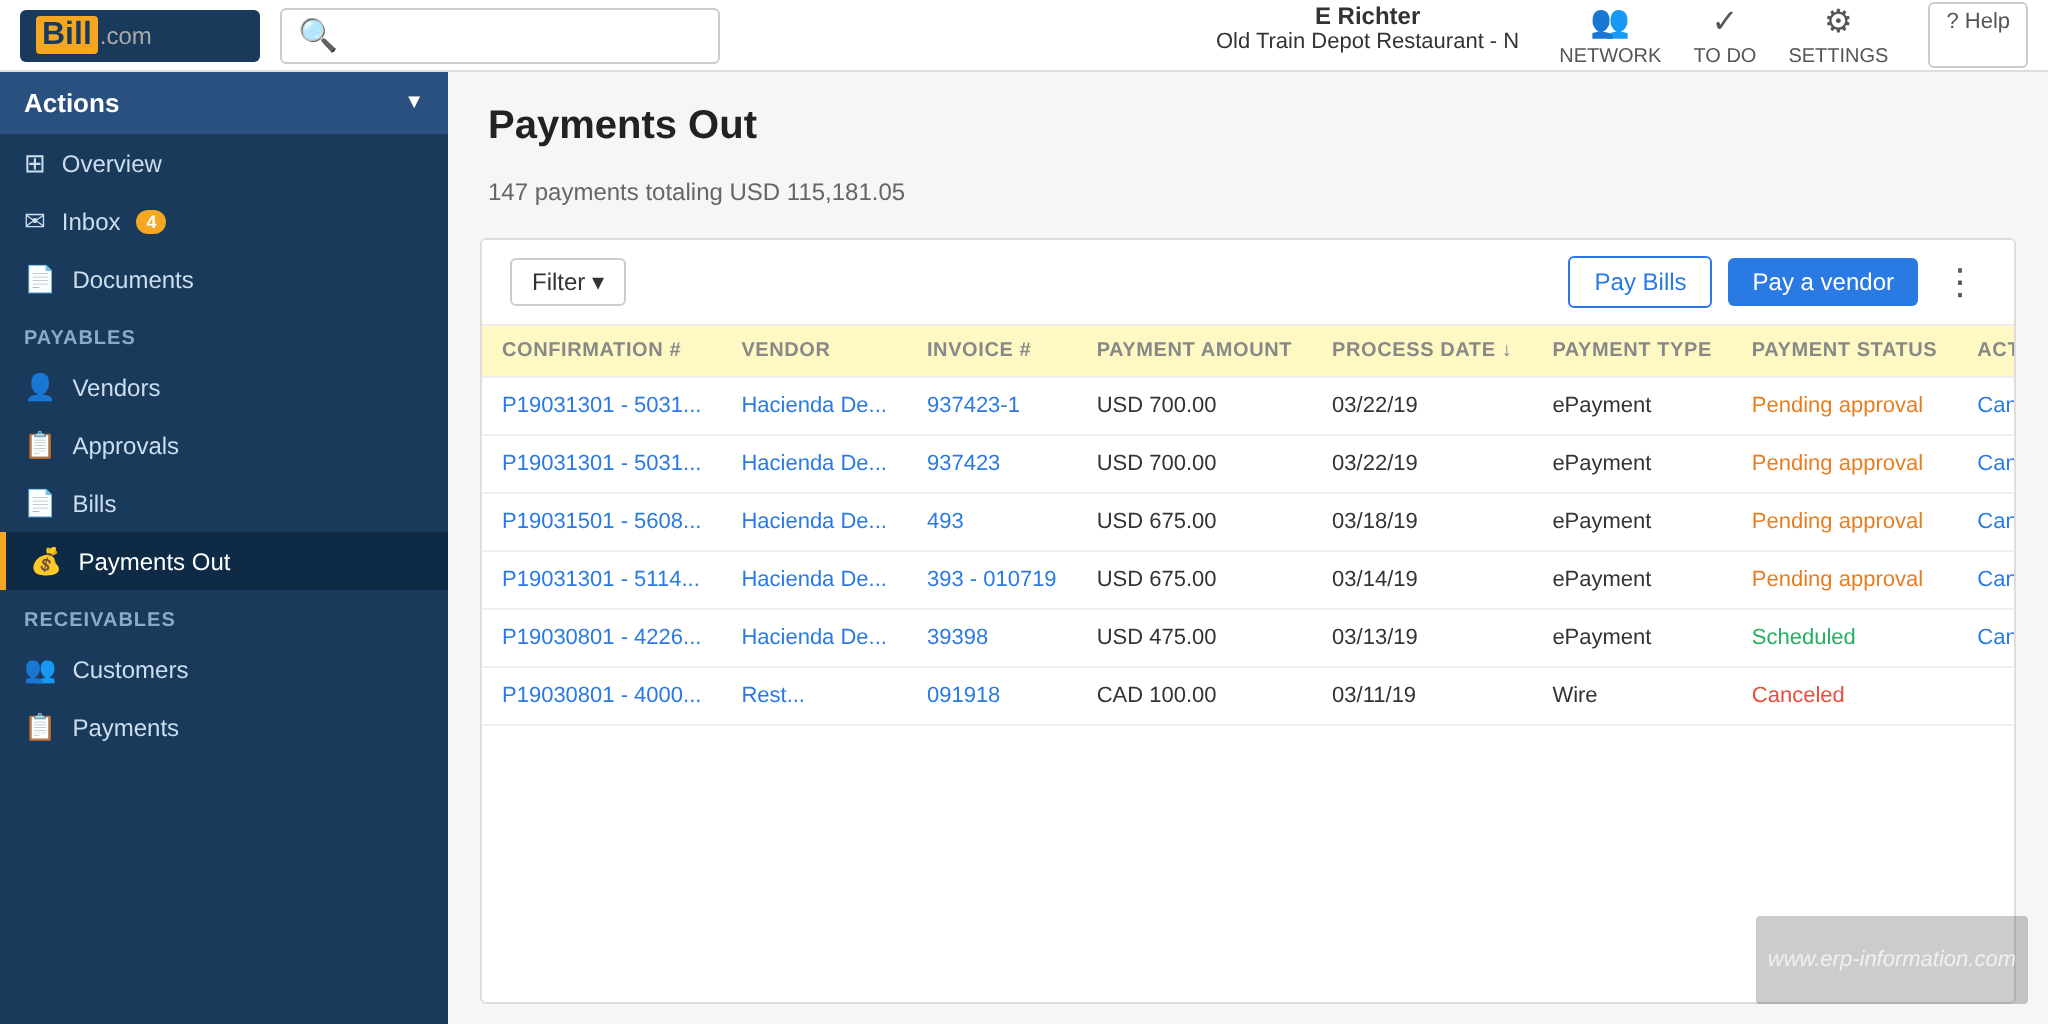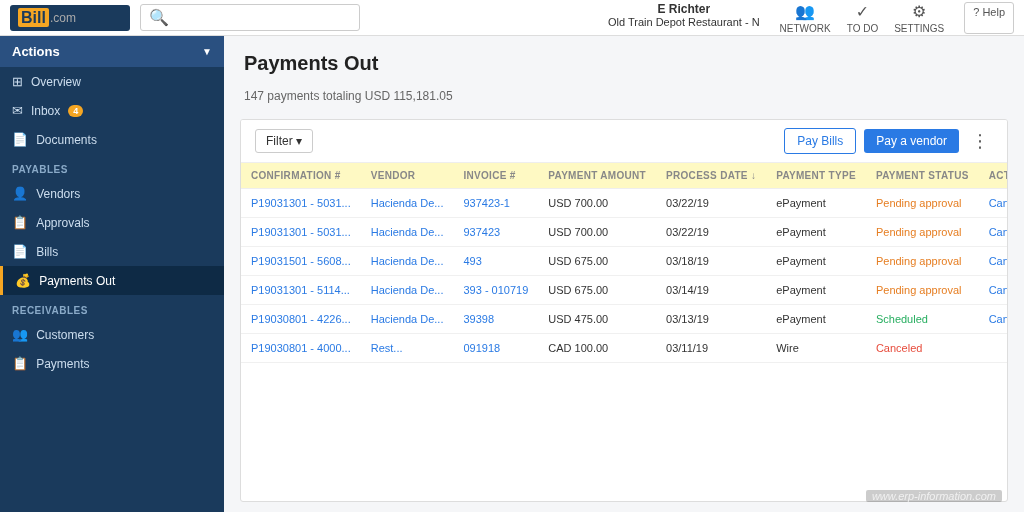--- a/index.html
+++ b/index.html
@@ -266,26 +266,26 @@
     .cancel-link { color: #2a7ae4; font-size: 11px; cursor: pointer; }
 
     .table-scroll {
       overflow-y: auto;
       flex: 1;
     }
 
     .watermark {
       position: fixed;
       bottom: 10px;
-      right: 22px;
+      right: 10px;
       color: rgba(255,255,255,0.7);
       font-size: 11px;
       font-style: italic;
       background: rgba(0,0,0,0.2);
-      padding: 0 6px;
+      padding: 16px 6px;
       border-radius: 2px;
       z-index: 100;
     }
   </style>
 </head>
 <body>
 
 <div class="top-nav">
   <div class="logo-area">
     <span class="logo-bill">

